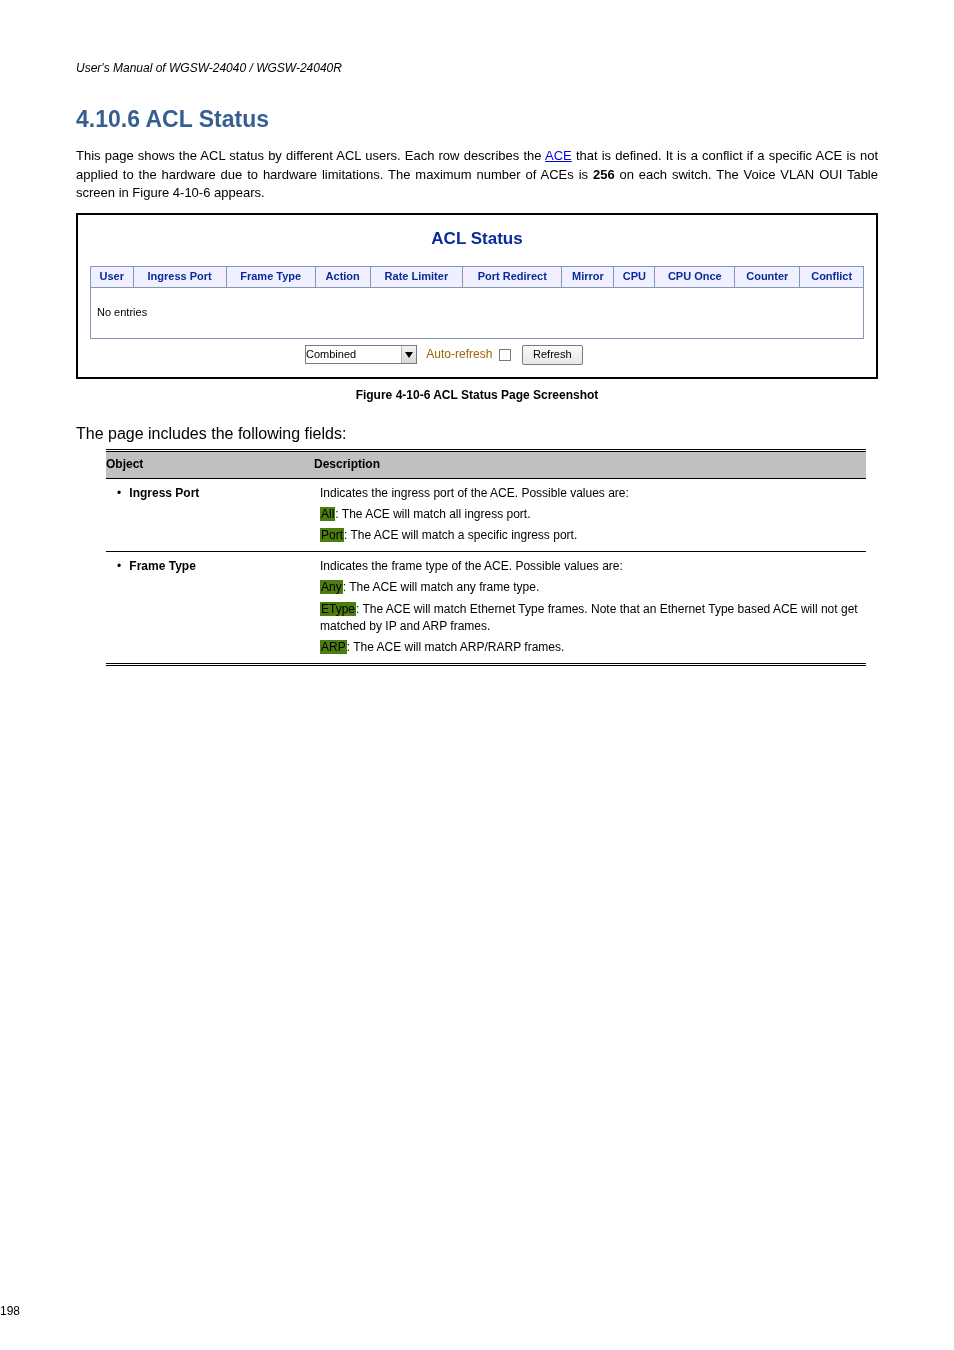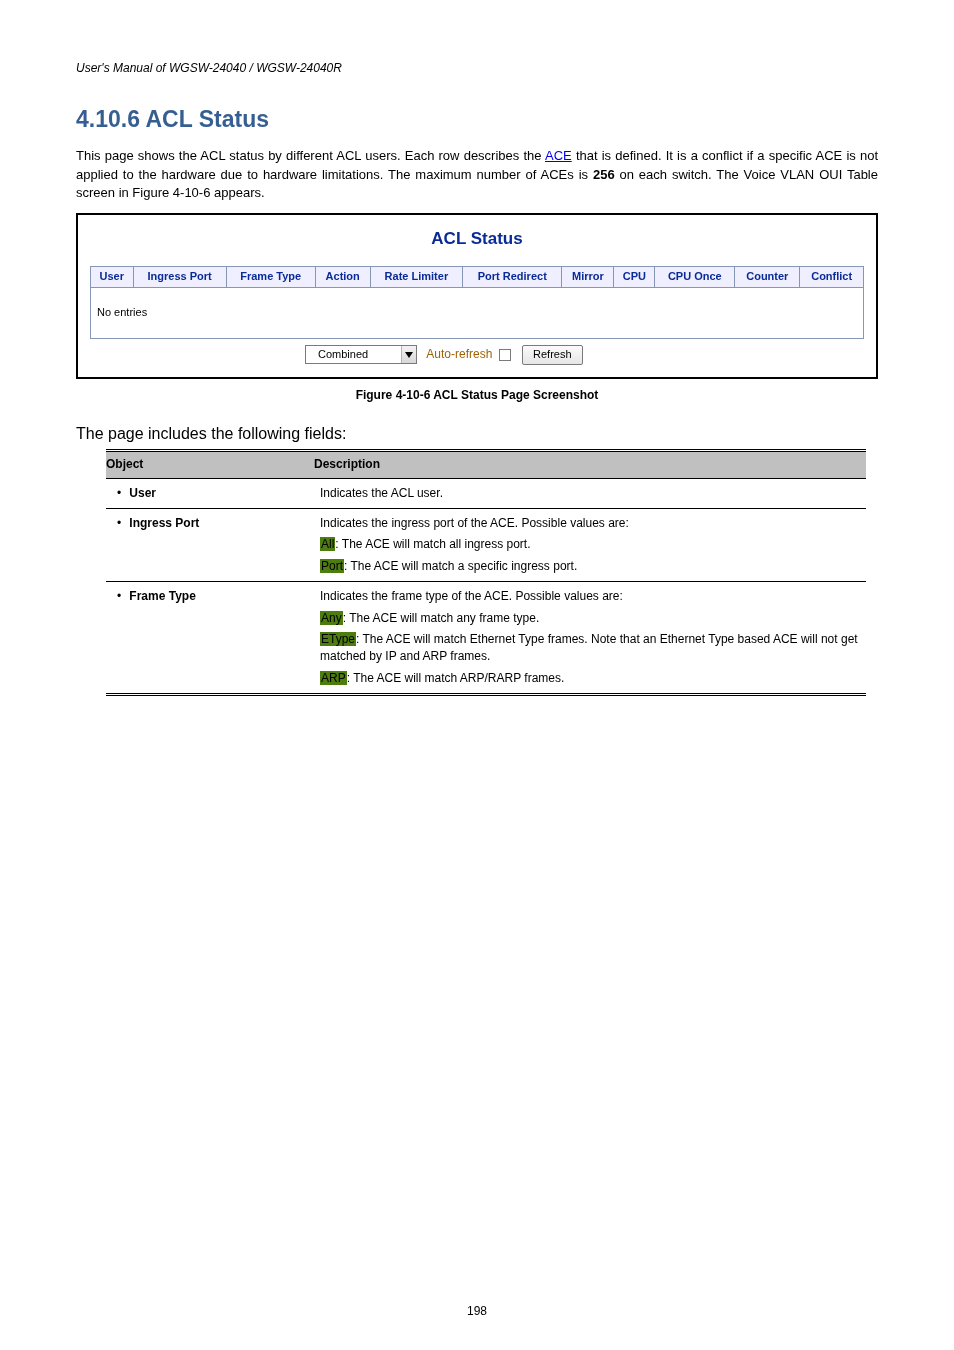--- a/index.html
+++ b/index.html
@@ -82,21 +82,21 @@
   .fake-select {
     display: inline-flex;
     align-items: center;
     justify-content: space-between;
     height: 19px;
     width: 112px;
     border: 1px solid #7a7a7a;
     background: #fff;
     box-sizing: border-box;
     font-size: 11px;
-    padding: 0 0 0 12px;
+    padding: 0 0 0 0;
     vertical-align: middle;
   }
   .fake-select .label {
     flex: 1;
   }
   .fake-select .arrow {
     width: 14px;
     height: 17px;
     border-left: 1px solid #b4b4b4;
     background: linear-gradient(#f2f2f2, #d8d8d8);
@@ -175,21 +175,20 @@
   }
   .hl {
     background: #4d7c0f;
     padding: 0 1px;
   }
   .footer {
     position: absolute;
     left: 0;
     bottom: 30px;
     width: 100%;
-    text-align: center;
     font-size: 12px;
     color: #000;
   }
 </style>
 </head>
 <body>
 
 <div class="page">
   <div class="manual-name">User's Manual of WGSW-24040 / WGSW-24040R</div>
 
@@ -247,27 +246,20 @@
 
   <p class="lead-in">The page includes the following fields:</p>
 
   <table class="def-table">
     <tbody>
         <tr class="header-row">
       <td class="col-obj">Object</td>
       <td>Description</td>
     </tr>
 
-    <tr>
-      <td class="col-obj">
-        <span class="bullet">•</span>
-        <span class="obj-name">User</span>
-      </td>
-      <td>Indicates the ACL user.</td>
-    </tr>
 
     <tr>
       <td class="col-obj">
         <span class="bullet">•</span>
         <span class="obj-name">Ingress Port</span>
       </td>
       <td>
         <div>Indicates the ingress port of the ACE. Possible values are:</div>
         <div style="height:4px"></div>
         <div>

